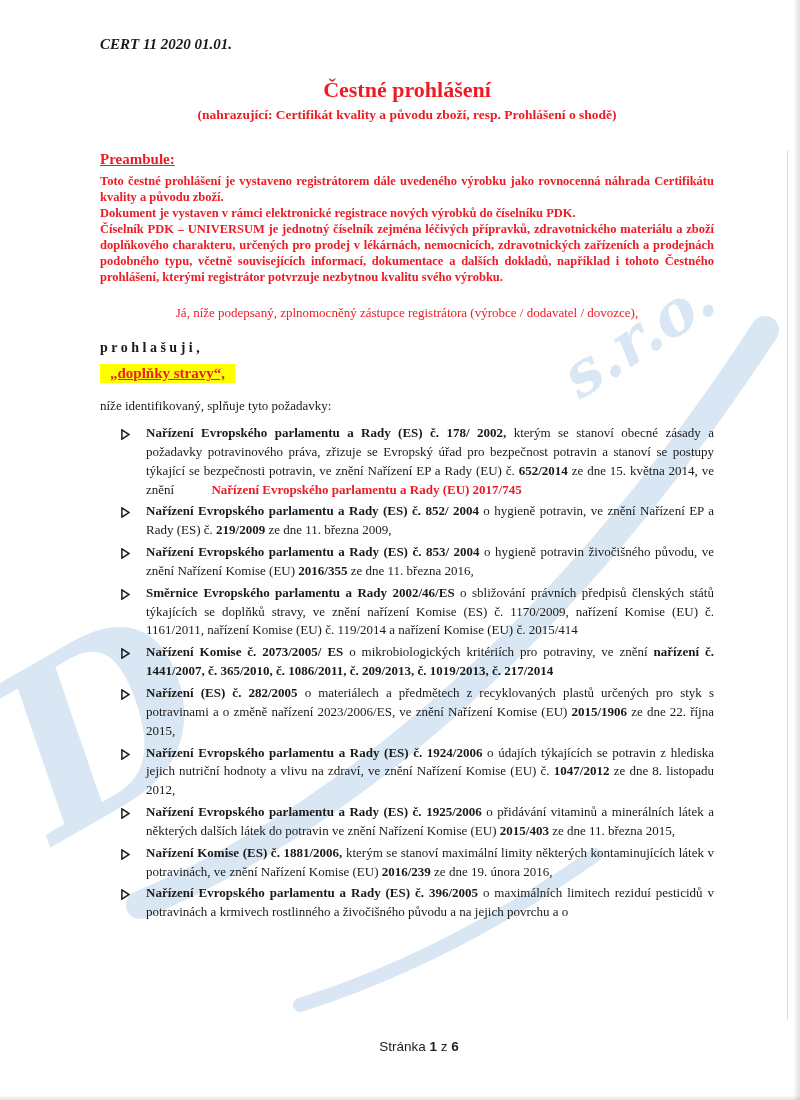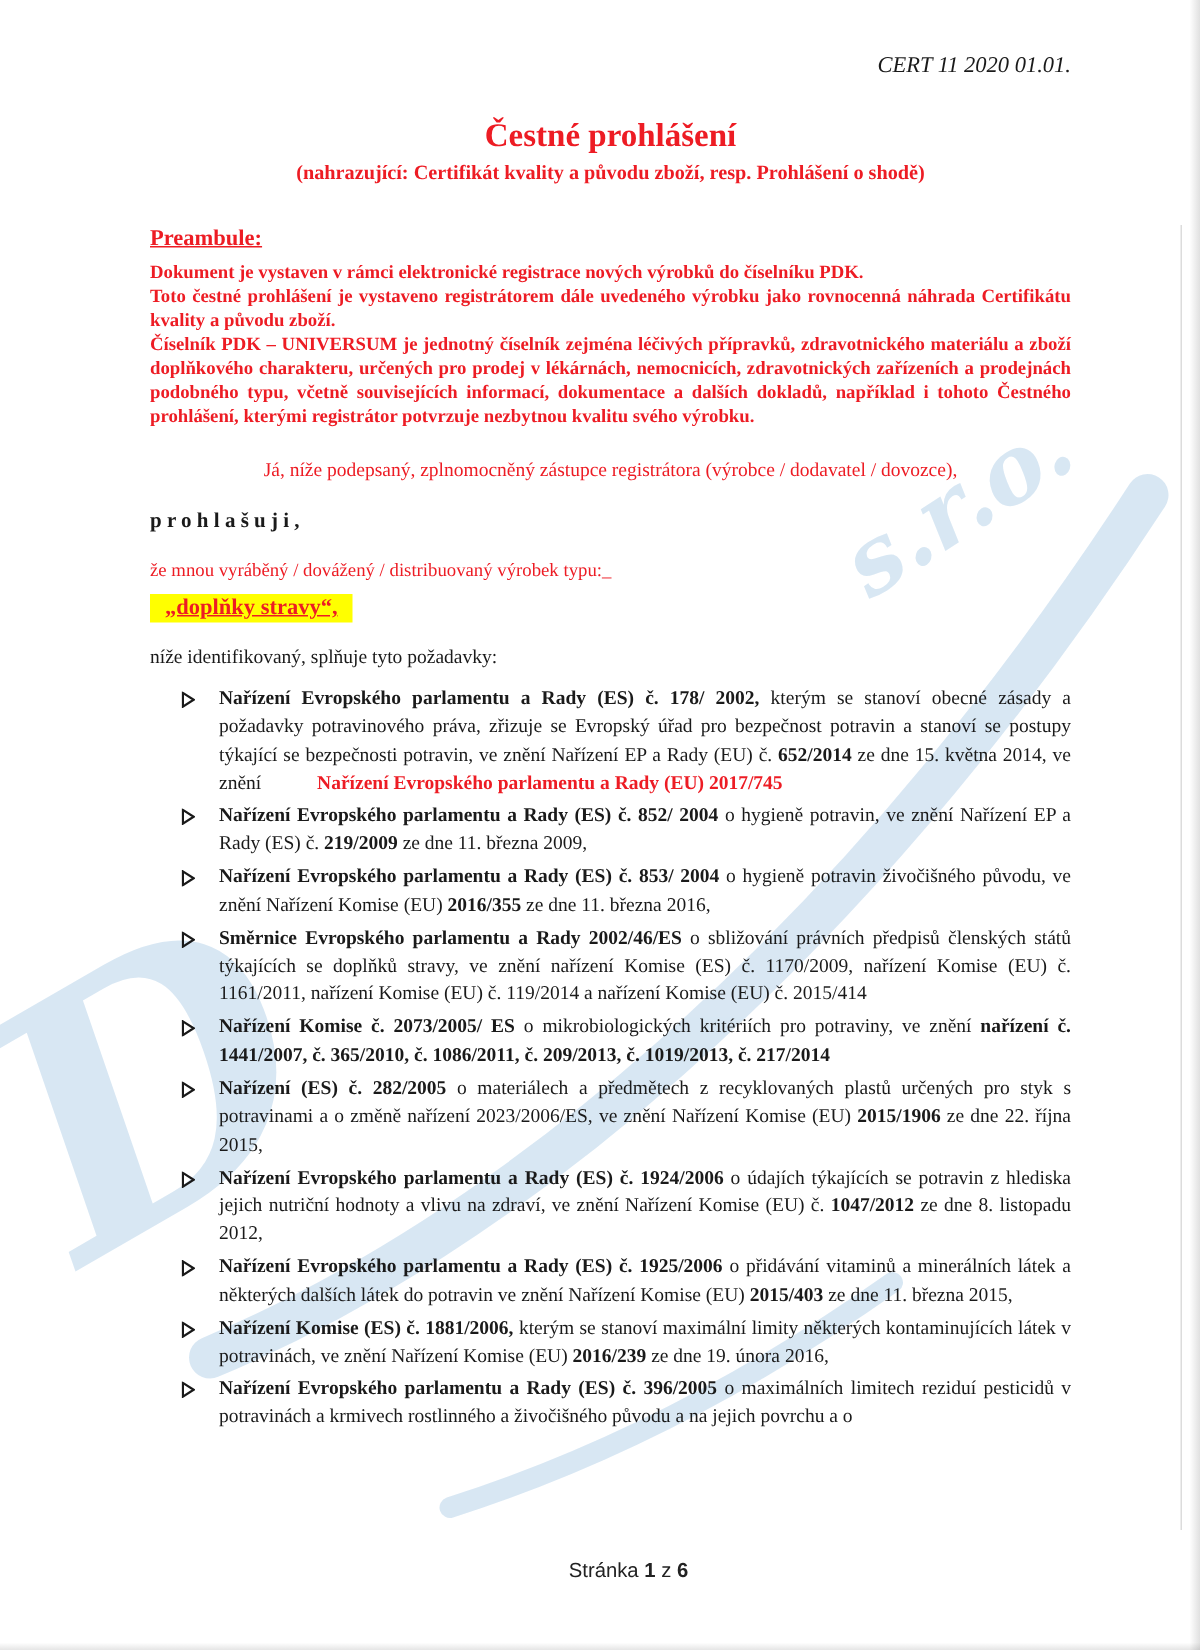--- a/index.html
+++ b/index.html
@@ -21,24 +21,25 @@
     position:absolute;left:0;top:0;z-index:0;
     pointer-events:none;
   }
   .watermark text{fill:var(--watermark-blue);font-family:"DejaVu Serif", serif;font-style:italic;font-weight:bold;}
   .watermark path{stroke:var(--watermark-blue);fill:none;stroke-linecap:round;}
   .content{
     position:relative;z-index:1;
     padding:36px 86px 0 100px;
   }
   .doc-header{
-    text-align:right;
+    text-align:left;
     font-style:italic;
     font-size:15px;
     margin-bottom:24px;
+    font-weight:bold;
   }
   .title{
     margin:10px 0 4px 0;
     text-align:center;
     font-size:22px;
     font-weight:bold;
     color:var(--accent-red);
   }
   .subtitle{
     text-align:center;
@@ -154,30 +155,29 @@
 
   <div class="content">
 
     <div class="doc-header">CERT 11 2020 01.01.</div>
 
     <h1 class="title">Čestné prohlášení</h1>
     <div class="subtitle">(nahrazující: Certifikát kvality a původu zboží, resp. Prohlášení o shodě)</div>
 
     <div class="preamble">
       <div class="preamble-heading">Preambule:</div>
+      <p class="red-para">Toto čestné prohlášení je vystaveno registrátorem dále uvedeného výrobku jako rovnocenná náhrada Certifikátu kvality a původu zboží.</p>
       <p class="red-para">Dokument je vystaven v rámci elektronické registrace nových výrobků do číselníku PDK.</p>
-      <p class="red-para">Toto čestné prohlášení je vystaveno registrátorem dále uvedeného výrobku jako rovnocenná náhrada Certifikátu kvality a původu zboží.</p>
       <p class="red-para">Číselník PDK – UNIVERSUM je jednotný číselník zejména léčivých přípravků, zdravotnického materiálu a zboží doplňkového charakteru, určených pro prodej v lékárnách, nemocnicích, zdravotnických zařízeních a prodejnách podobného typu, včetně souvisejících informací, dokumentace a dalších dokladů, například i tohoto Čestného prohlášení, kterými registrátor potvrzuje nezbytnou kvalitu svého výrobku.</p>
     </div>
 
     <div class="decl-intro">Já, níže podepsaný, zplnomocněný zástupce registrátora (výrobce / dodavatel / dovozce),</div>
 
     <div class="decl-verb">p r o h l a š u j i ,</div>
 
-    <div class="decl-product-line">že mnou vyráběný / dovážený  / distribuovaný výrobek typu:_</div>
 
     <div class="decl-product-wrap">
       <span class="product-type">„doplňky stravy“,</span>
     </div>
 
     <div class="req-intro">níže identifikovaný, splňuje tyto požadavky:</div>
 
     <ol id="req-list" class="req-list">
         <li><span class="bullet"><svg width="9" height="11" viewBox="0 0 9 11">
               <path d="M0.9 0.9 L8.1 5.5 L0.9 10.1 Z" fill="none" stroke="#1a1a1a" stroke-width="1.5" stroke-linejoin="miter"></path>

